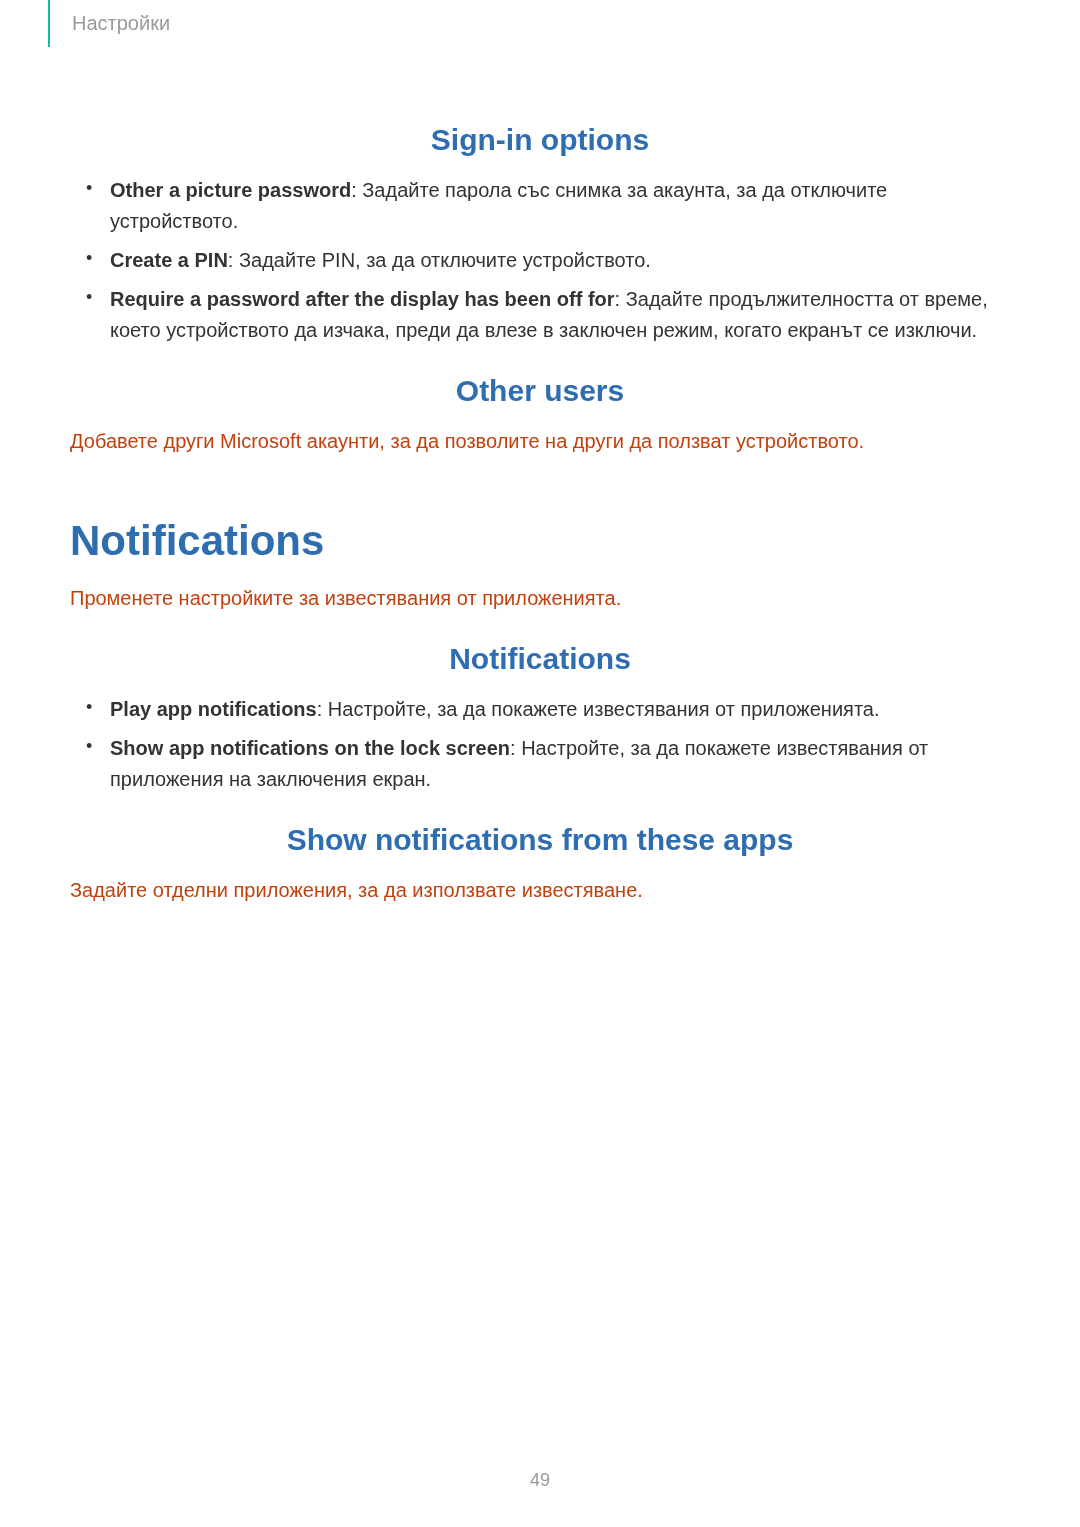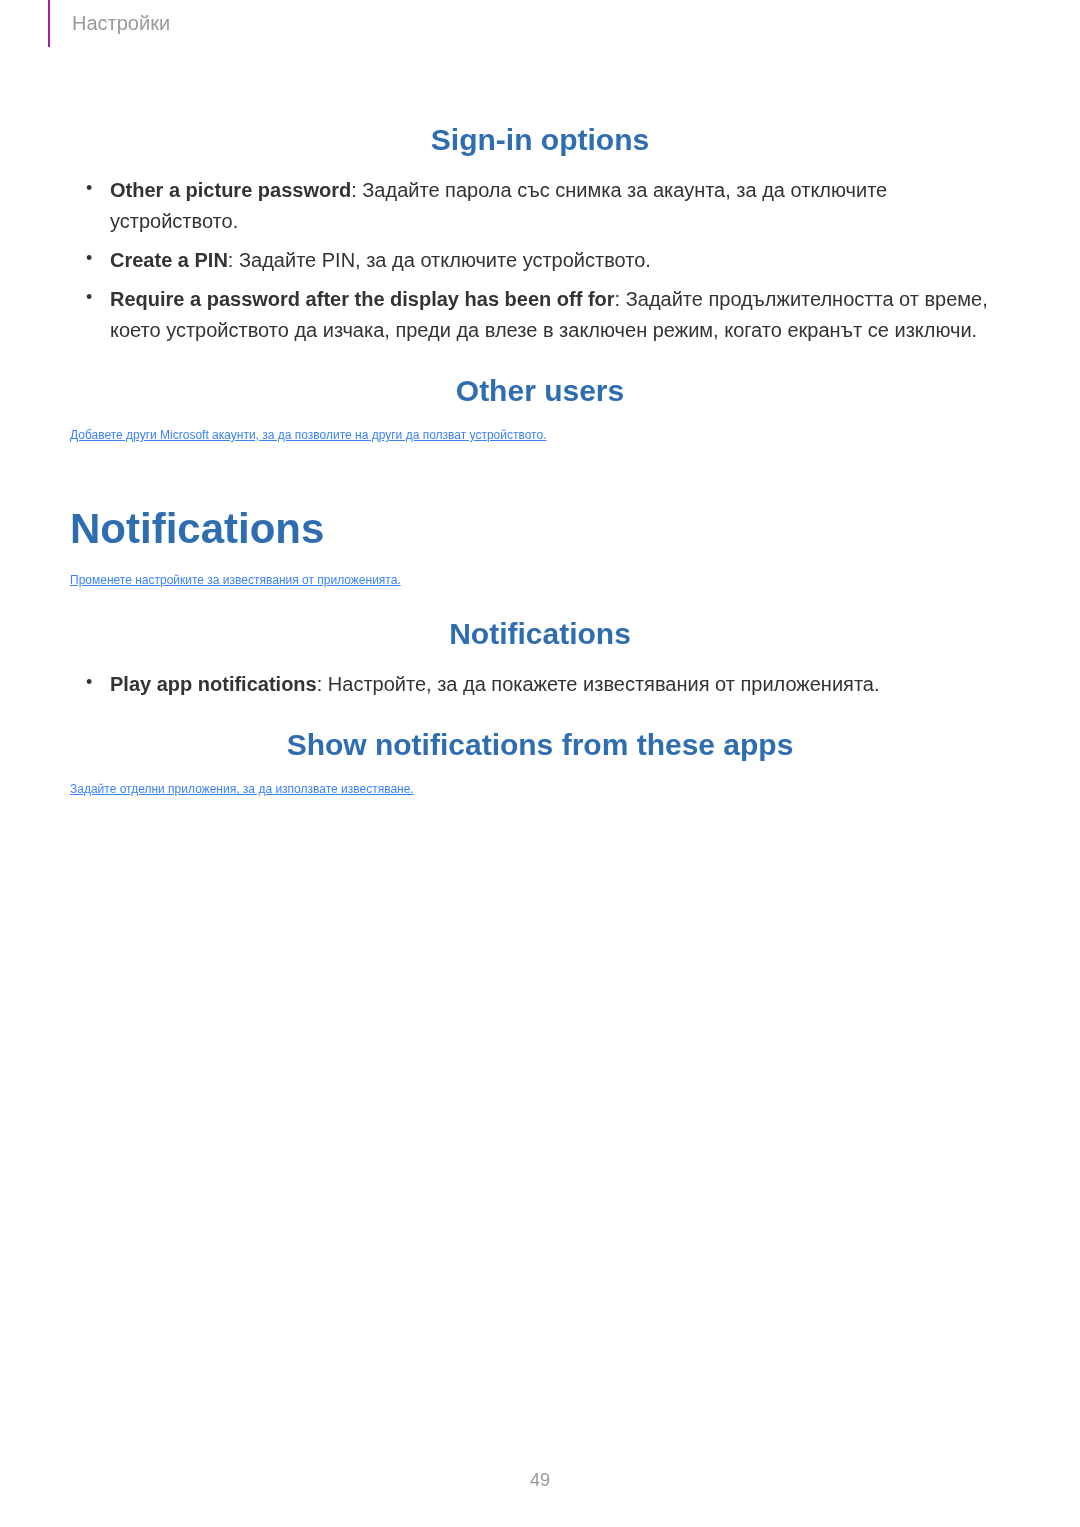--- a/index.html
+++ b/index.html
@@ -13,21 +13,21 @@
     }
     .page {
       padding: 35px 70px 50px 70px;
       height: 100%;
       position: relative;
     }
     .header-tab {
       position: absolute;
       top: 0px;
       left: 48px;
-      border-left: 2px solid #a21caf;
+      border-left: 2px solid #14b8a6;
       padding: 12px 0 12px 22px;
       color: #9a9a9a;
       font-size: 20px;
     }
     .content-wrap { padding-top: 60px; }
     .h2 {
       color: #2f6db1;
       font-size: 30px;
       font-weight: bold;
       margin-top: 28px;
@@ -35,25 +35,24 @@
       text-align: center;
     }
     .h1 {
       color: #2f6db1;
       font-size: 42px;
       font-weight: bold;
       margin-top: 60px;
       margin-bottom: 18px;
     }
     .para {
-      font-size: 12px;
+      font-size: 20px;
       line-height: 1.55;
-      color: #3b82f6;
+      color: #c2410c;
       margin-bottom: 8px;
-      text-decoration: underline;
     }
     ul.items { list-style: none; padding-left: 40px; margin-bottom: 10px; }
     ul.items li {
       position: relative;
       font-size: 20px;
       line-height: 1.55;
       color: #333;
       margin-bottom: 8px;
       padding-right: 10px;
     }
@@ -102,20 +101,23 @@
     <p class="para">Добавете други Microsoft акаунти, за да позволите на други да ползват устройството.</p>
 
     <div class="h1">Notifications</div>
     <p class="para">Променете настройките за известявания от приложенията.</p>
 
     <div class="h2">Notifications</div>
     <ul class="items">
       <li>
         <span class="bold">Play app notifications</span><span>: Настройте, за да покажете известявания от приложенията.</span>
       </li>
+      <li>
+        <span class="bold">Show app notifications on the lock screen</span><span>: Настройте, за да покажете известявания от приложения на заключения екран.</span>
+      </li>
     </ul>
 
     <div class="h2">Show notifications from these apps</div>
     <p class="para">Задайте отделни приложения, за да използвате известяване.</p>
 
   </div>
 
   <div class="page-number">49</div>
 </div>
 

